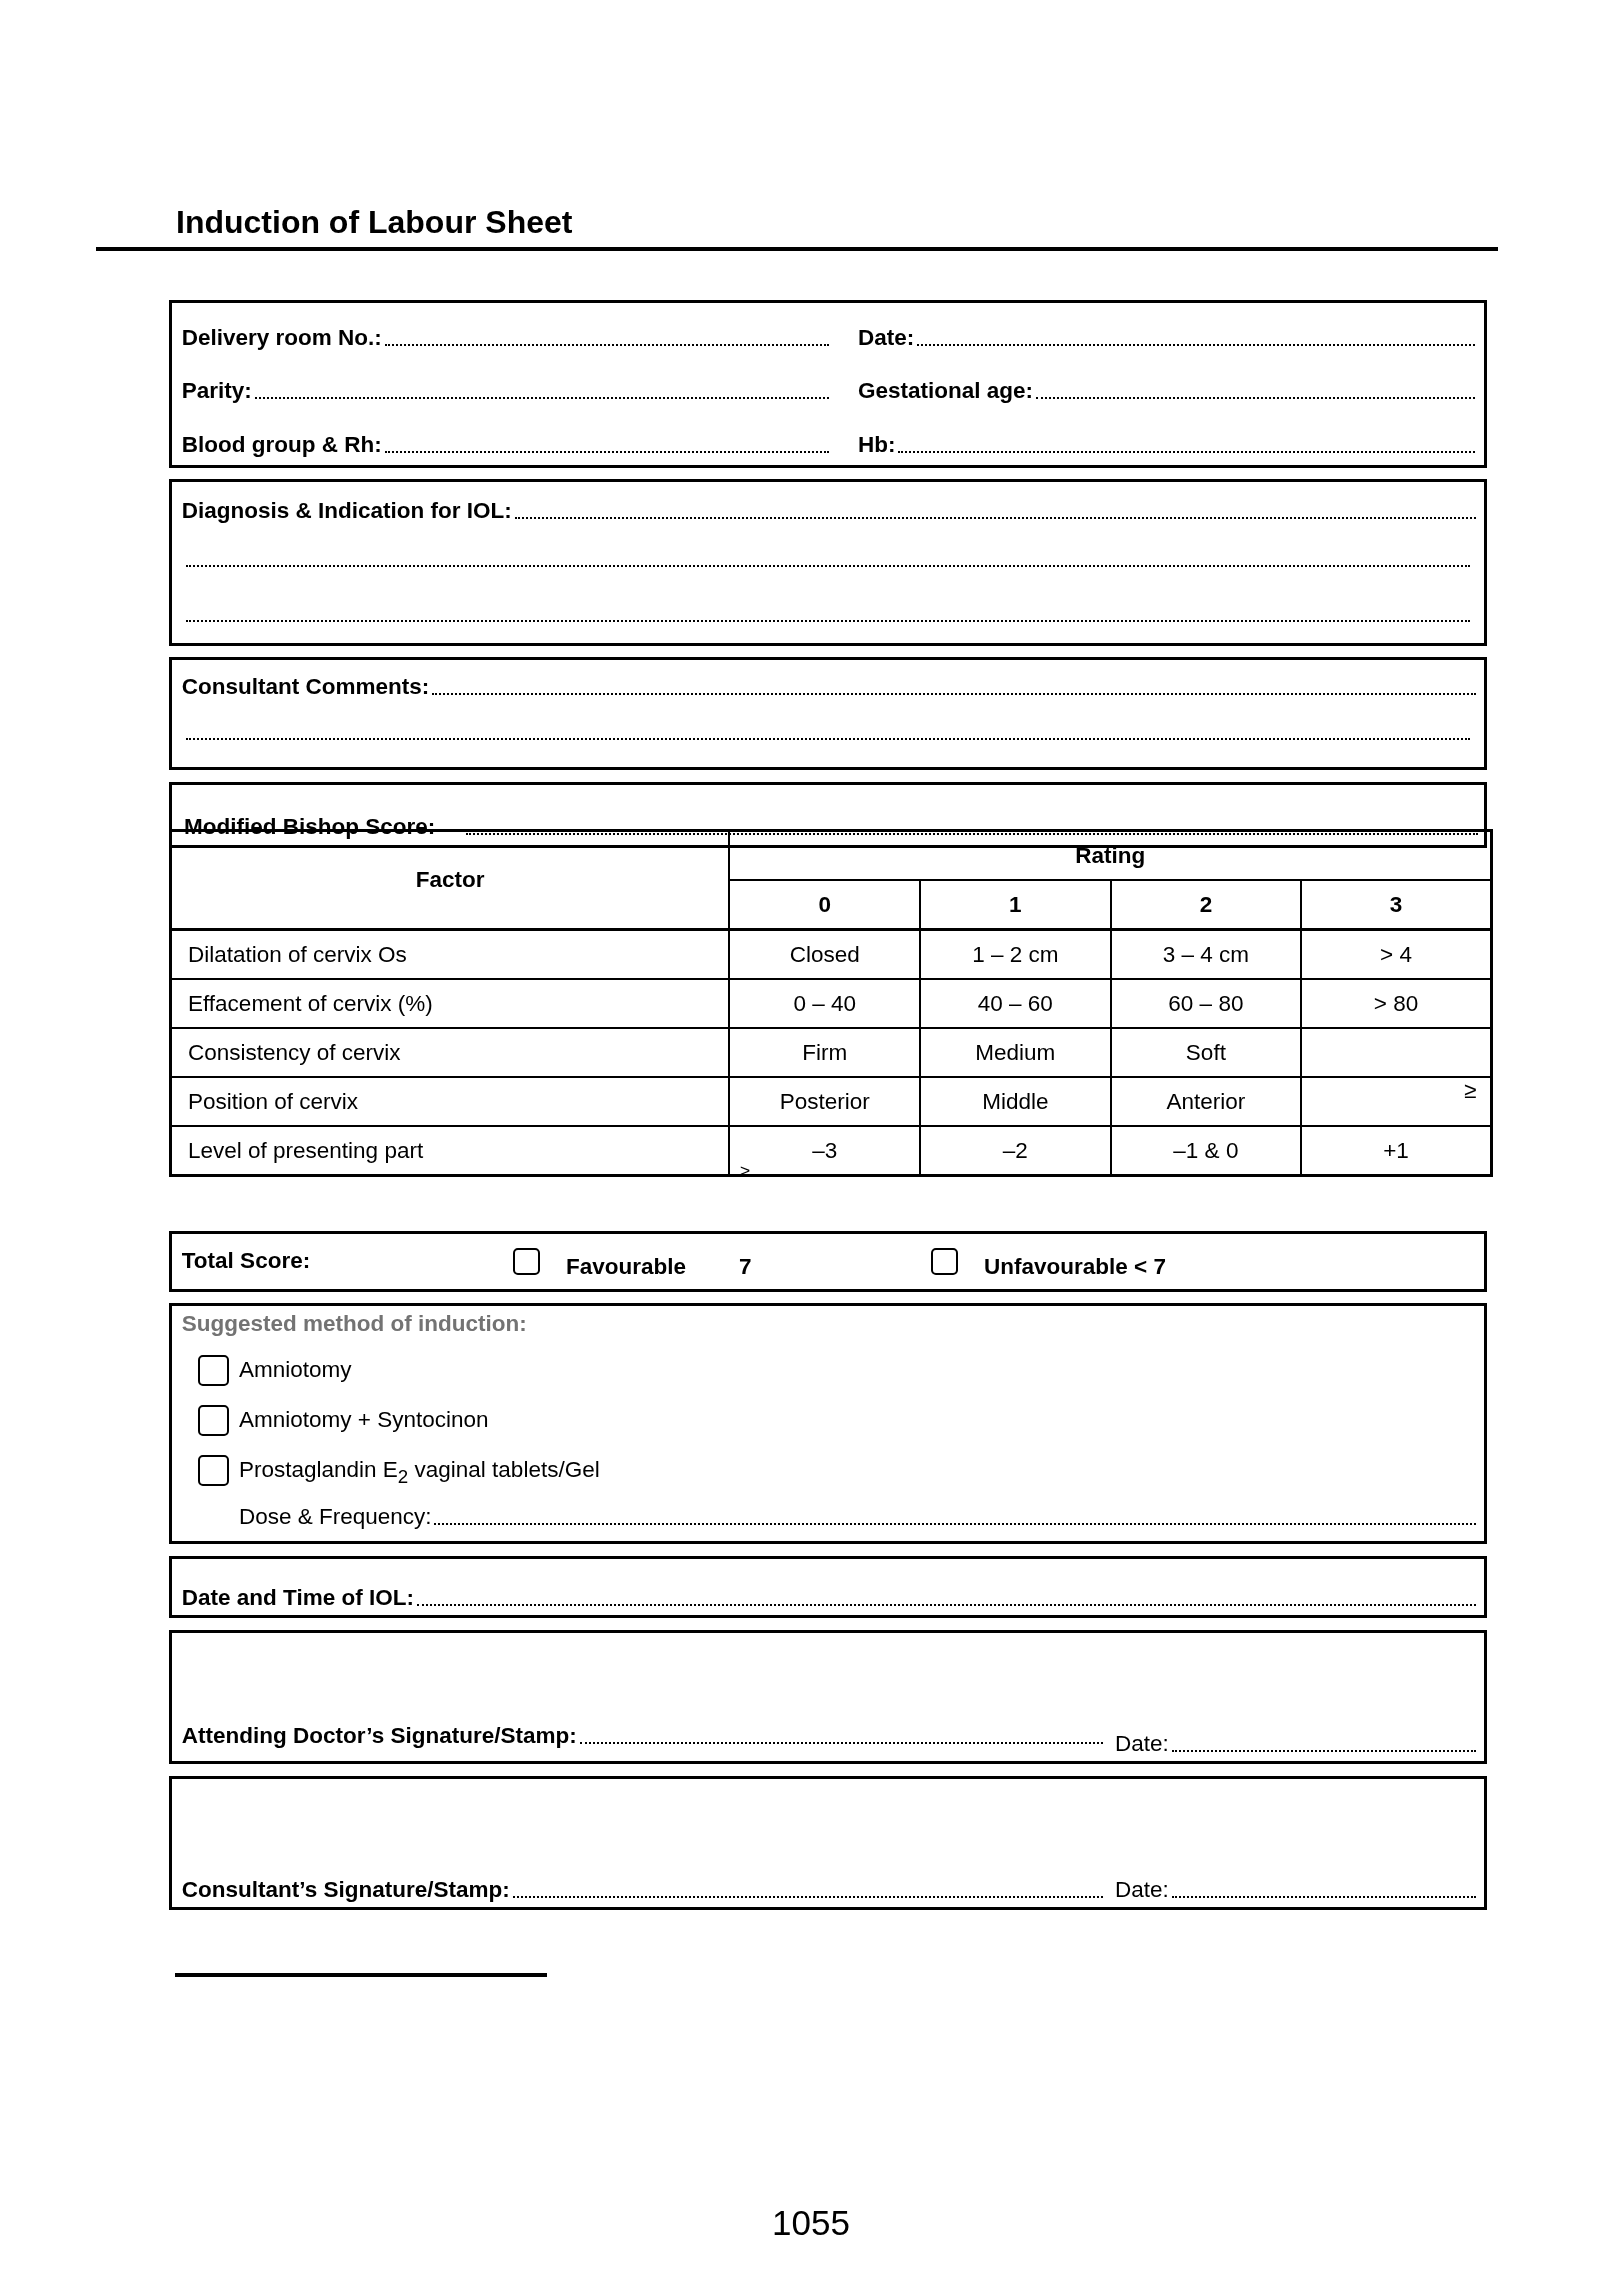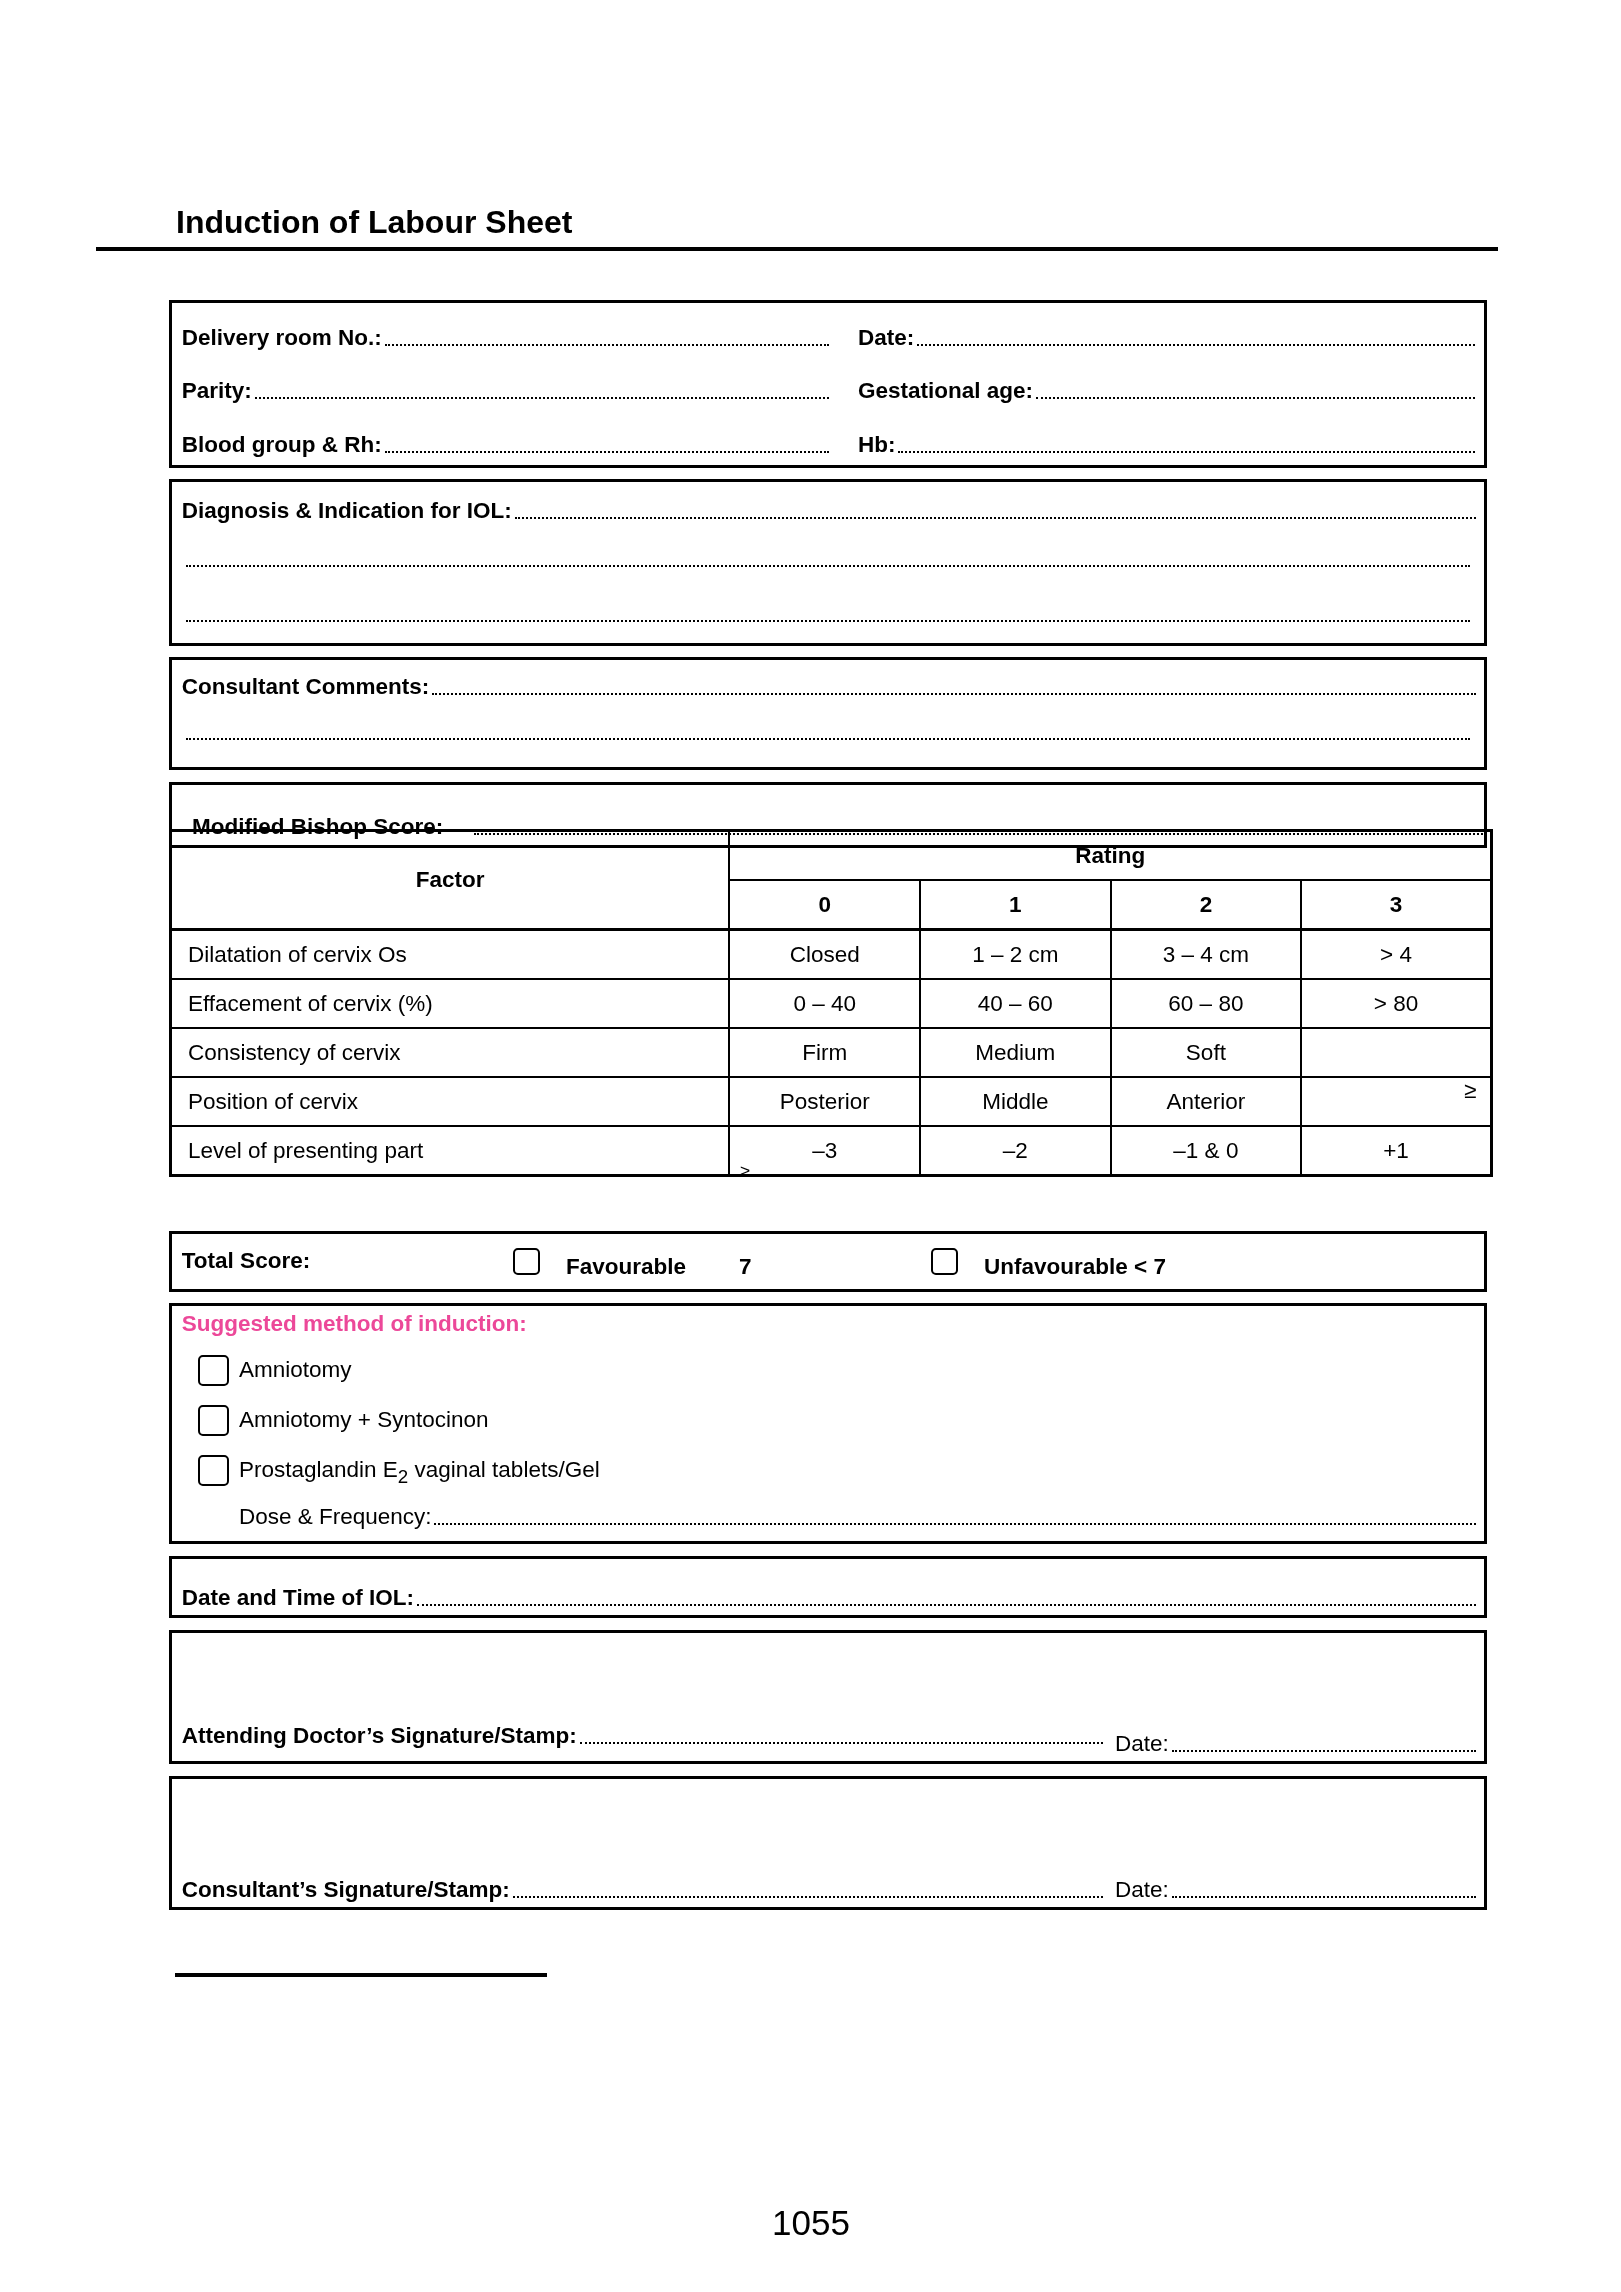--- a/index.html
+++ b/index.html
@@ -13,21 +13,21 @@
   .field{position:absolute;display:flex;align-items:flex-end;}
   .dots{flex:1;border-bottom:2px dotted #000;margin-left:2.9px;margin-bottom:4.9px;height:1px;}
   .dotline{position:absolute;left:13.7px;right:13.7px;border-bottom:2px dotted #000;height:1px;}
   table.bishop{position:absolute;left:169px;top:829px;width:1324px;border-collapse:collapse;border:3.9px solid #000;}
   table.bishop td,table.bishop th{border:2px solid #000;font-size:22.5px;height:47px;padding:0;}
   table.bishop th{font-weight:bold;}
   table.bishop td.f{text-align:left;padding-left:16px;}
   table.bishop td.c{text-align:center;}
   table.bishop tr.sep th{border-bottom:3.9px solid #000;}
   .cb{display:inline-block;width:27.4px;height:27.4px;border:2px solid #000;border-radius:4.9px;box-sizing:border-box;vertical-align:middle;}
-  .blue{color:#ec4899;}
+  .blue{color:#737373;}
 </style>
 </head>
 <body>
 
 <div class="abs title">Induction of Labour Sheet</div>
 <div class="abs rule"></div>
 
 <div class="box" style="top:271px;height:168px;">
   <div class="field" style="left:9.8px;top:21.6px;width:647px;">
     <span class="lbl">Delivery room No.:</span>
@@ -66,21 +66,21 @@
 
 <div class="box" style="top:628px;height:113px;">
   <div class="field" style="left:9.8px;top:13.7px;width:1294px;">
     <span class="lbl">Consultant Comments:</span>
       <span class="dots"></span>
   </div>
   <div class="dotline" style="top:77px;"></div>
 </div>
 
 <div class="box" style="top:753px;height:66px;">
-  <div class="field" style="left:20px;top:29px;width:1294px;gap:28px;">
+  <div class="field" style="left:12px;top:29px;width:1294px;gap:28px;">
     <span class="lbl">Modified Bishop Score:</span>
       <span class="dots"></span>
   </div>
 </div>
 
 <table class="bishop">
   <tbody>
       <tr>
     <th rowspan="2" style="width:562px;border-bottom:3.9px solid #000;">Factor</th>
     <th colspan="4">Rating</th>

